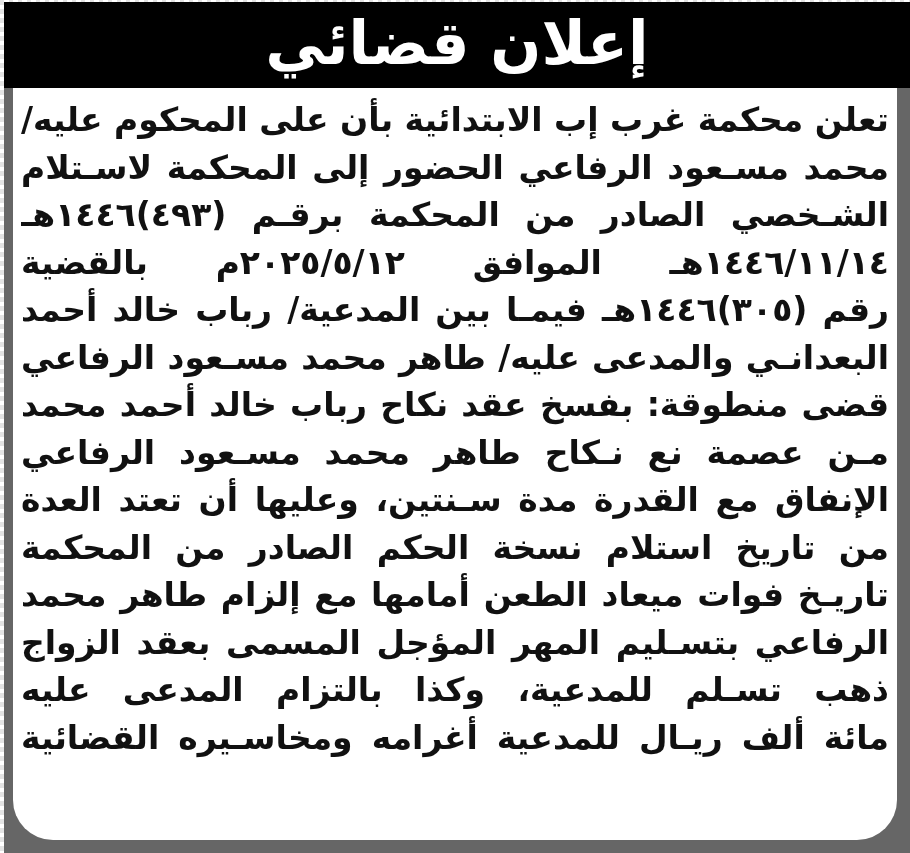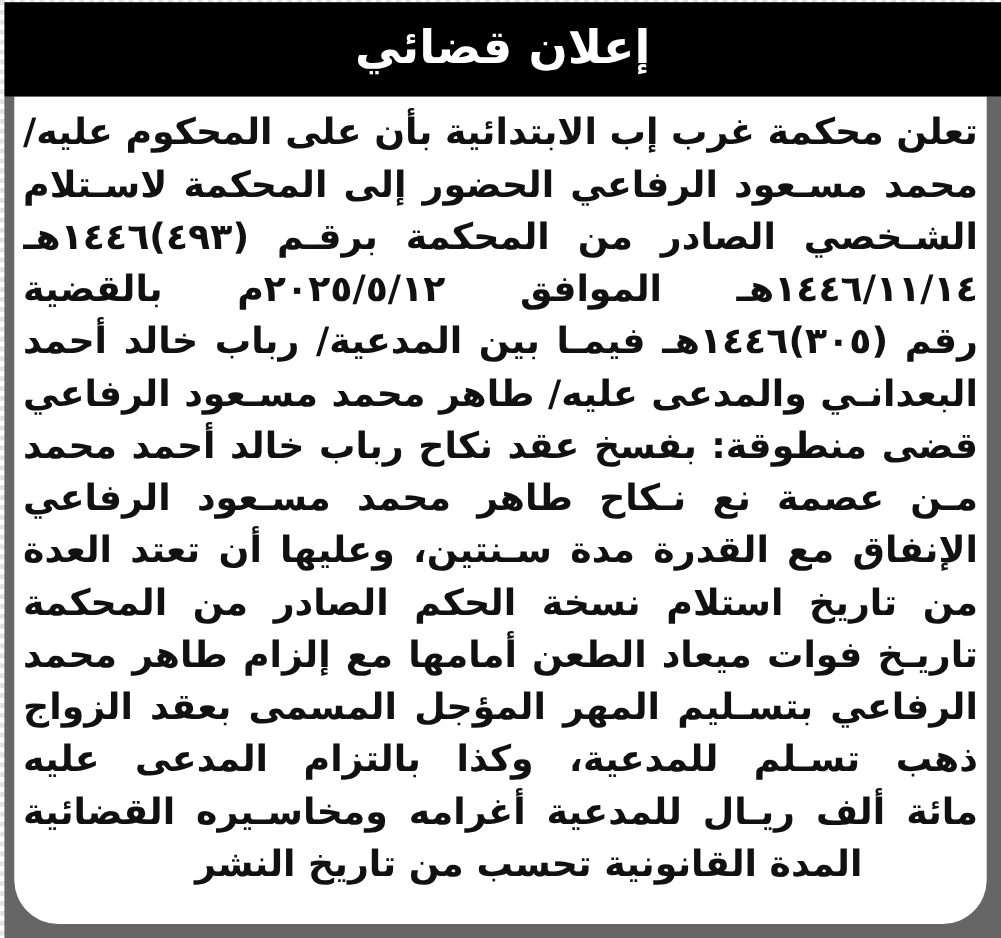--- a/index.html
+++ b/index.html
@@ -28,21 +28,21 @@
     height: 86px;
     background: var(--header-bg, #000000);
     color: #ffffff;
     text-align: center;
     direction: rtl;
     flex: 0 0 auto;
   }
 
   .header .title {
     display: block;
-    font-size: 42px;
+    font-size: 60px;
     line-height: 82px;
     font-weight: bold;
     letter-spacing: 0;
   }
 
   .frame {
     flex: 1 1 auto;
     background: var(--frame, #666666);
     padding: 0 13px 13px 9px;
     box-sizing: border-box;
@@ -95,18 +95,17 @@
           <div class="line">رقم (٣٠٥)١٤٤٦هـ فيمـا بين المدعية/ رباب خالد أحمد محمد</div>
           <div class="line">البعدانـي والمدعى عليه/ طاهر محمد مسـعود الرفاعي والذي</div>
           <div class="line">قضى منطوقة: بفسخ عقد نكاح رباب خالد أحمد محمد البعداني</div>
           <div class="line">مـن عصمة نع نـكاح طاهر محمد مسـعود الرفاعي للتمرد عن</div>
           <div class="line">الإنفاق مع القدرة مدة سـنتين، وعليها أن تعتد العدة الشـرعية</div>
           <div class="line">من تاريخ استلام نسخة الحكم الصادر من المحكمة العليا أو من</div>
           <div class="line">تاريـخ فوات ميعاد الطعن أمامها مع إلزام طاهر محمد مسـعود</div>
           <div class="line">الرفاعي بتسـليم المهر المؤجل المسمى بعقد الزواج عشر حبات</div>
           <div class="line">ذهب تسـلم للمدعية، وكذا بالتزام المدعى عليه بتسـليم مبلغ</div>
           <div class="line">مائة ألف ريـال للمدعية أغرامه ومخاسـيره القضائية علماً بأن</div>
-          <div class="line last">المدة القانونية تحسب من تاريخ النشر</div>
         </div>
     </div>
 
   </div>
 </div>
 
 </body></html>

